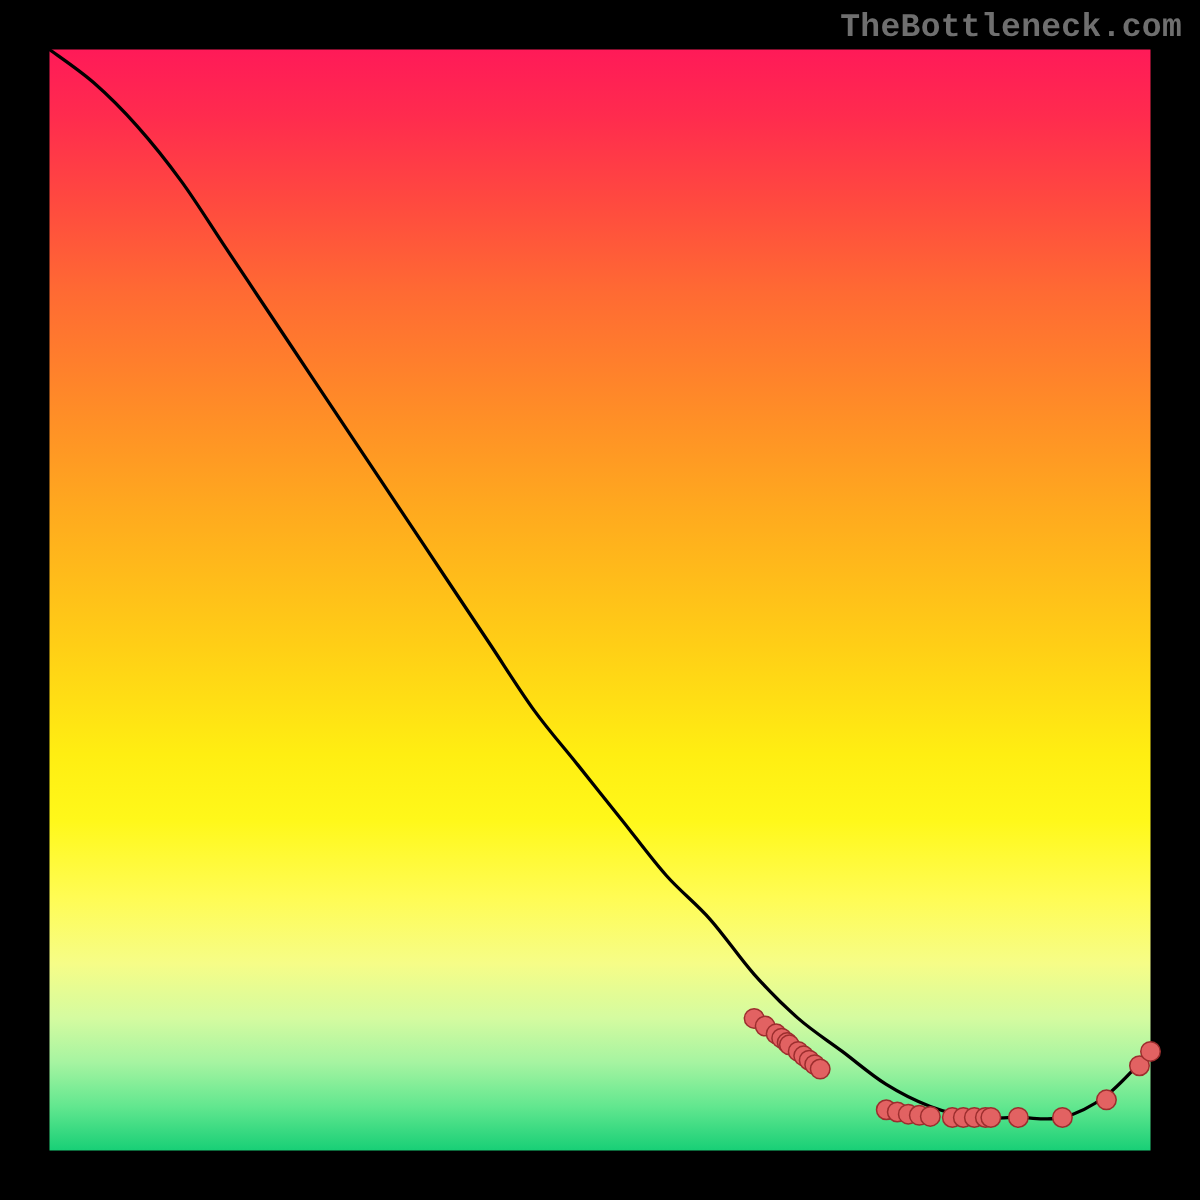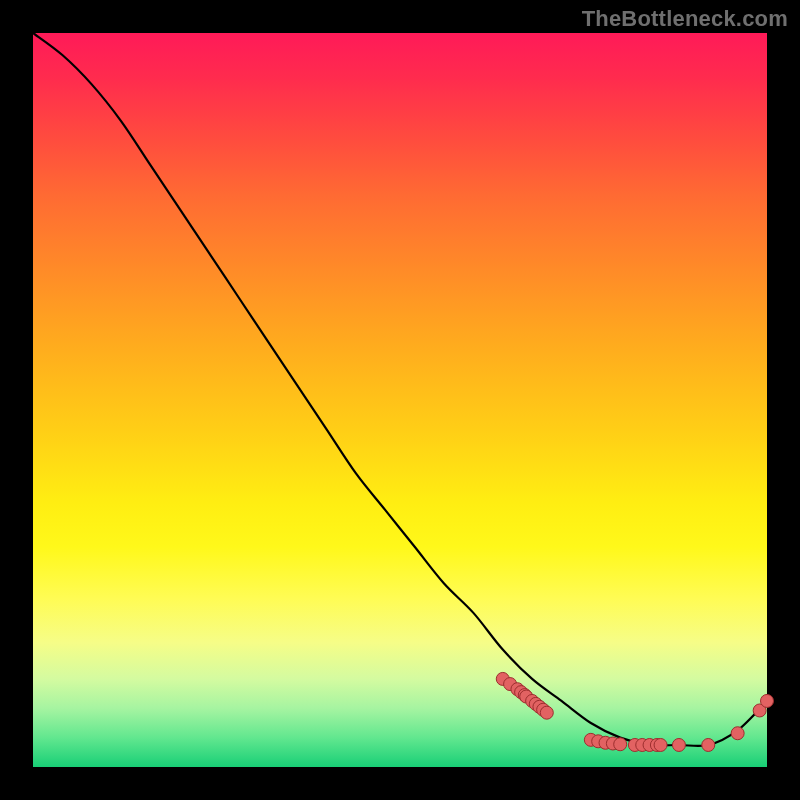--- a/index.html
+++ b/index.html
@@ -9,20 +9,21 @@
     height: 800px;
     background: #000;
     overflow: hidden;
     font-family: Arial, Helvetica, sans-serif;
   }
   .stage {
     position: relative;
     width: 800px;
     height: 800px;
     background: #000;
+    font-family: Liberation Mono, monospace;
   }
   .plot-area {
     position: absolute;
     left: 33px;
     top: 33px;
     width: 734px;
     height: 734px;
     
     background: linear-gradient(
       to bottom,

